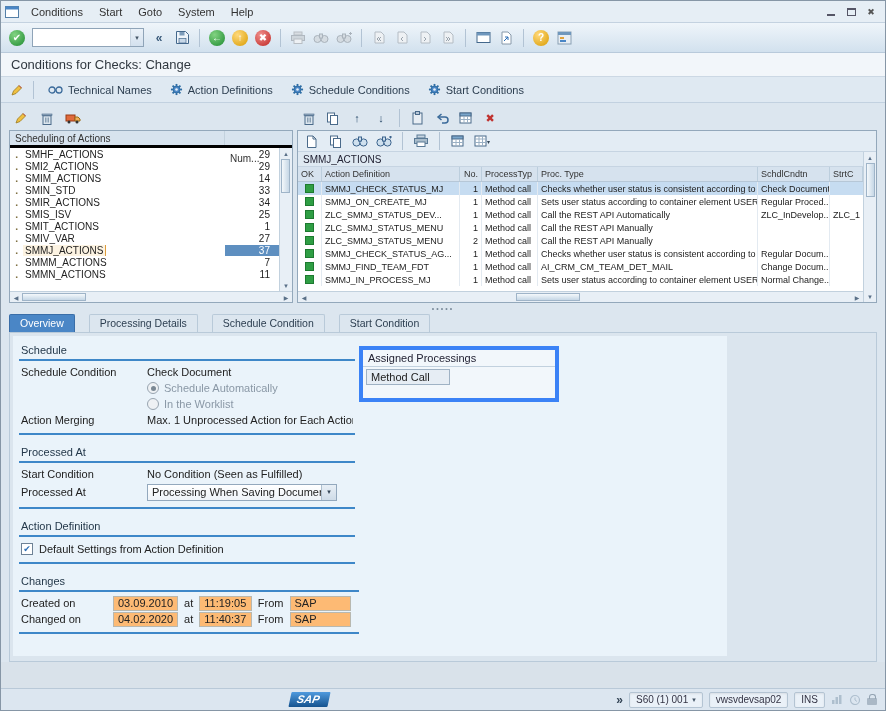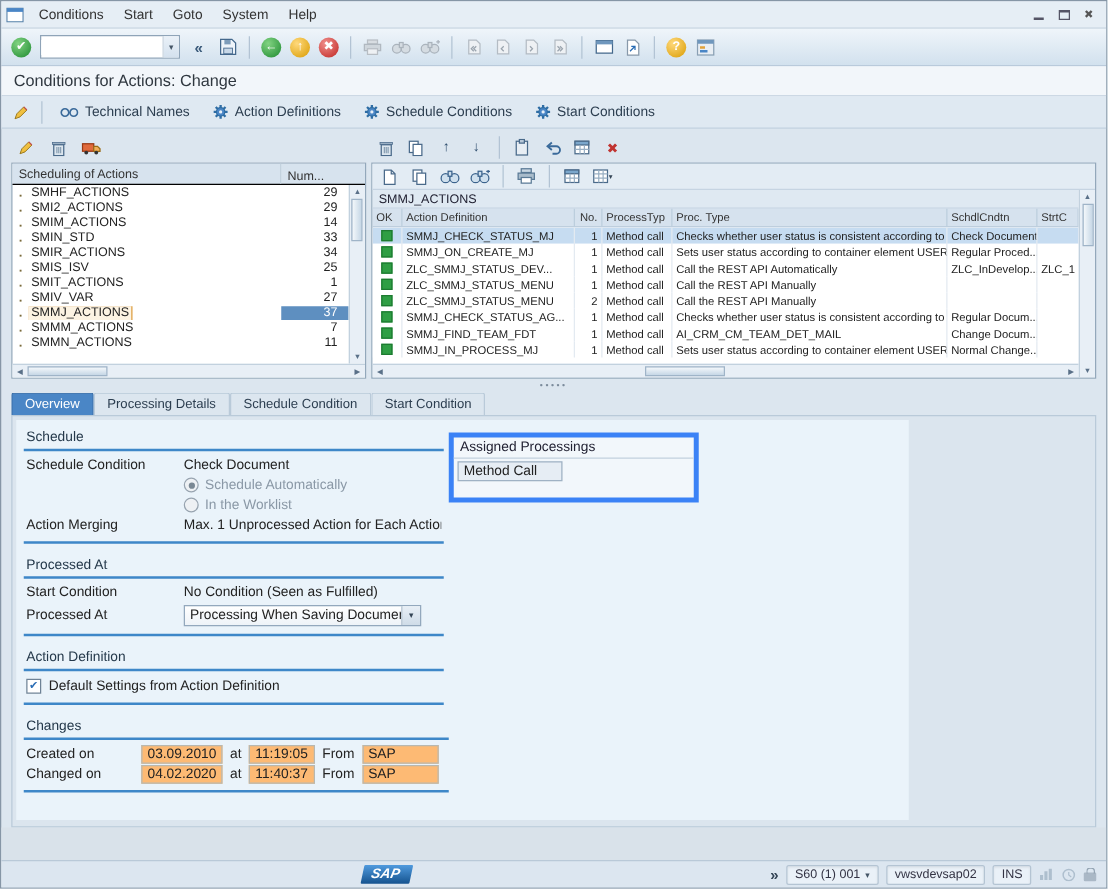--- a/index.html
+++ b/index.html
@@ -35,21 +35,21 @@
 
   
   .appbar { height:26px; background:#dfe9f2; border-bottom:1px solid #c2d1e0; display:flex; align-items:center; padding:0 6px; gap:2px; }
   .app-btn { display:flex; align-items:center; gap:5px; padding:3px 8px; color:#2c3e50; cursor:default; }
 
   
   .main { display:flex; padding:3px 8px 0 8px; gap:4px; height:200px; }
   .left-pane { width:292px; display:flex; flex-direction:column; }
   .left-tb { height:24px; display:flex; align-items:center; gap:6px; padding:2px 2px; }
   .tree-panel { border:1px solid #93a8bb; background:#fff; height:174px; display:flex; flex-direction:column; }
-  .tree-head { display:flex; background:#d7e3ee; border-bottom:1px solid #000000; height:17px; align-items:flex-end; font-size:10px; color:#333; flex:none; }
+  .tree-head { display:flex; background:#d7e3ee; border-bottom:3px solid #000000; height:17px; align-items:flex-start; font-size:10px; color:#333; flex:none; }
   .tree-head .c1 { flex:1; padding:0 5px; border-right:1px solid #c3d2de; height:100%; display:flex; align-items:center; }
   .tree-head .c2 { width:67px; padding:0 5px;margin-top:22px; }
   .tree-body { flex:1; display:flex; overflow:hidden; }
   .tree-rows { flex:1; overflow:hidden; }
   .tree-row { display:flex; align-items:flex-end; height:12px; font-size:10px; white-space:nowrap; }
   .tree-row .bullet { width:13px; text-align:center; color:#7a6a3a; font-size:6px; }
   .tree-row .lbl { flex:1; overflow:hidden; }
   .lbl-text { padding:0 2px; }
   .tree-row .num { width:54px; text-align:right; padding:0 9px 0 4px; }
   .tree-row.selected .lbl-text { outline:1px solid #dd9c3c; background:#fcf3e2; }
@@ -76,21 +76,21 @@
   .grid-rows { flex:1; background:#fff; overflow:hidden; }
   .grow { display:flex; height:13px; background:#fff; }
   .grow.selected { background:#c6dcf1; }
   .gcell { padding:0 3px; white-space:nowrap; overflow:hidden; display:flex; align-items:center; font-size:9px; height:100%; border-right:1px solid #e3eaf1; }
   .co { width:24px; flex:none; } .ca { width:138px; flex:none; } .cn { width:22px; flex:none; justify-content:flex-end; }
   .cp { width:56px; flex:none; } .ct { width:220px; flex:none; } .cs { width:72px; flex:none; } .cx { flex:1; min-width:0; border-right:none; }
   .sq { width:9px; height:9px; background:#2f9e44; border:1px solid #1d7a30; margin-left:4px; }
 
   
   .splitter { height:10px; display:flex; align-items:center; justify-content:center; color:#7b8b9b; font-size:7px; letter-spacing:2px; }
-  .tabs { display:flex; align-items:flex-end; padding:0 8px; height:19px; gap:0; }
+  .tabs { display:flex; align-items:flex-end; padding:0 8px; height:19px; gap:14px; }
   .tab { padding:2px 10px 3px; font-size:10.5px; background:#dce6ef; border:1px solid #b9cad9; border-bottom:none; color:#2c3e50; border-radius:2px 2px 0 0; cursor:default; }
   .tab.selected { background:#4a86c6; color:#fff; border-color:#3a6ea8; }
   .tabbody { margin:0 8px; background:#dbe5ee; border:1px solid #b9cad9; height:330px; padding:3px; }
   .subscreen { width:714px; height:320px; background:#eaf3fa; position:relative; padding:6px 4px; overflow:hidden; }
 
   
   .group { width:336px; border-bottom:2px solid #3e87c8; padding-bottom:5px; margin:0 0 9px 2px; }
   .g-title { border-bottom:2px solid #3e87c8; padding:2px 2px 3px; margin-bottom:3px; color:#24384a; }
   .g-row { display:flex; align-items:center; height:16px; padding:0 2px; }
   .g-row.tall { height:20px; }
@@ -249,21 +249,21 @@
       <svg width="15" height="14">
           <rect x="1" y="1" width="13" height="12" fill="#e8eef4" stroke="#8aa0b4"></rect>
           <rect x="1" y="1" width="13" height="3" fill="#6f97bd"></rect>
           <rect x="3" y="6" width="4" height="2" fill="#e0a23c"></rect>
           <rect x="3" y="9" width="6" height="2" fill="#4a86c6"></rect>
         </svg>
     </span>
   </div>
 
   <div class="titlebar">
-    <span>Conditions for Actions: Change</span>
+    <span>Conditions for Checks: Change</span>
   </div>
 
   <div class="appbar">
     <span class="tbtn">
       <svg width="14" height="14">
           <path d="M2 12l1.5-4L9 2.5 11.5 5 6 10.5 2 12z" fill="#f0c040" stroke="#9a7a20" stroke-width="0.8"></path>
           <path d="M9 2.5L11.5 5" stroke="#c05050"></path>
         </svg>
     </span>
     <span class="tb-sep"></span>

